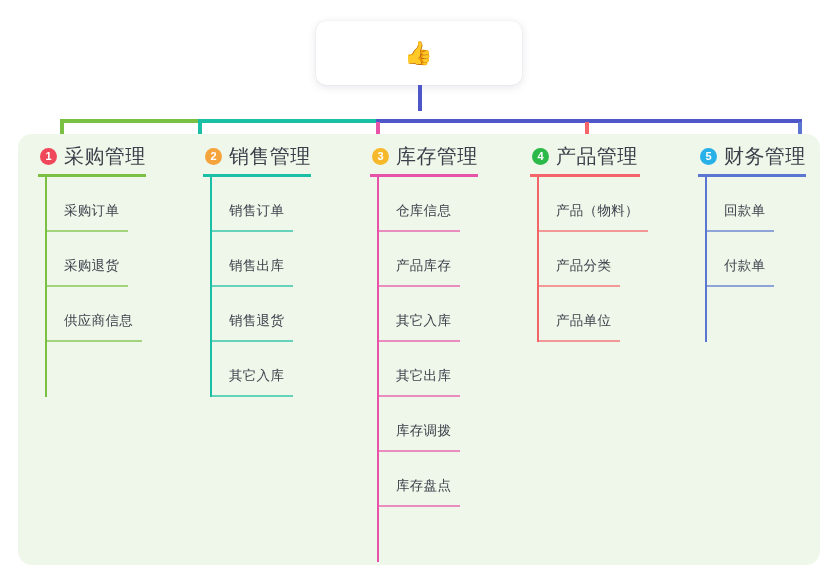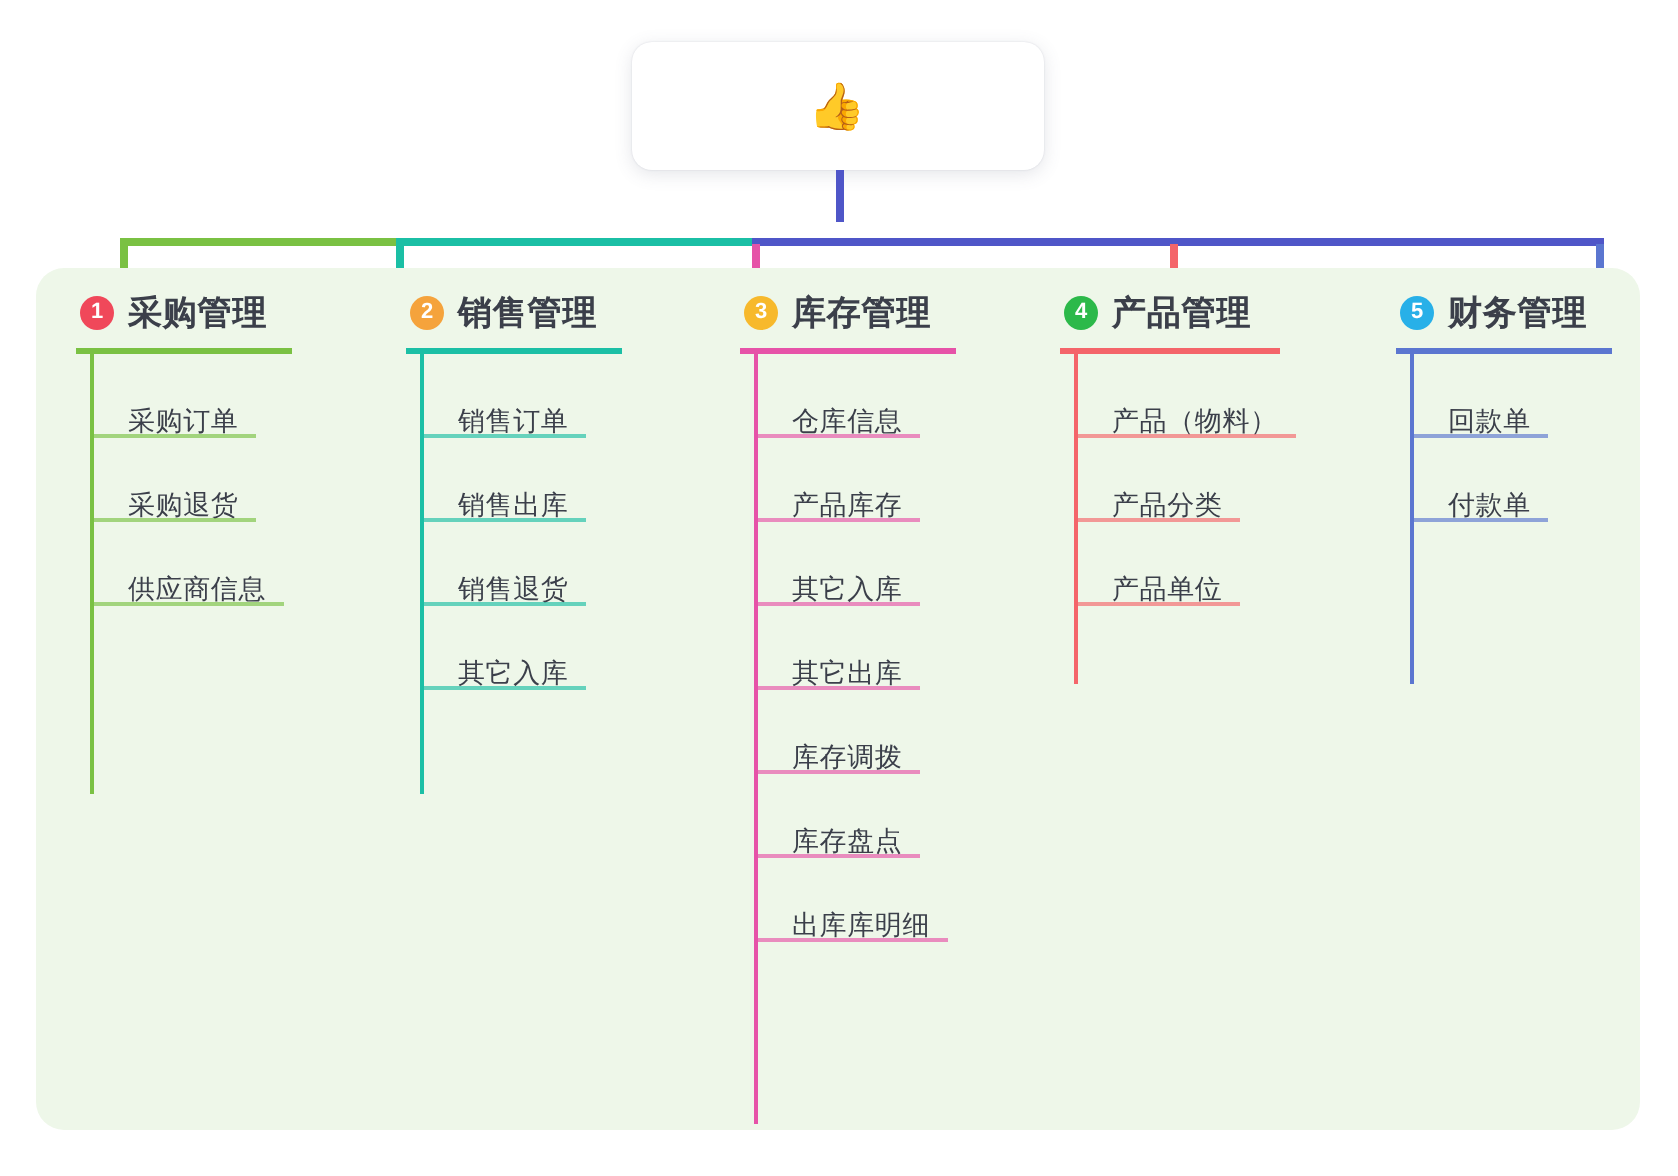--- a/index.html
+++ b/index.html
@@ -97,43 +97,42 @@
     height: 17px;
     border-radius: 50%;
     color: #ffffff;
     font-size: 11px;
     line-height: 17px;
     text-align: center;
     font-weight: bold;
     flex: none;
   }
   .branch-title {
-    font-size: 17px;
+    font-size: 20px;
     color: #3b3f4a;
     white-space: nowrap;
     letter-spacing: 0.4px;
-    font-weight: bold;
   }
   .head-rule {
     height: 3px;
     margin-top: 6px;
   }
   .branch-body {
     position: relative;
     padding-top: 0;
   }
   .trunk {
     position: absolute;
     left: 7px;
     top: 0;
     width: 2px;
   }
   .leaf {
     position: relative;
-    height: 42px;
+    height: 55px;
     box-sizing: border-box;
   }
   .leaf-text {
     position: absolute;
     left: 26px;
     top: 25px;
     font-size: 13.5px;
     color: #3b3f4a;
     white-space: nowrap;
     letter-spacing: 0.3px;
@@ -243,24 +242,20 @@
           <div class="leaf-rule" style="width: 82px; background: rgb(230, 83, 168); opacity: 0.65;"></div>
         </div>
         <div class="leaf">
           <div class="leaf-text">库存调拨</div>
           <div class="leaf-rule" style="width: 82px; background: rgb(230, 83, 168); opacity: 0.65;"></div>
         </div>
         <div class="leaf">
           <div class="leaf-text">库存盘点</div>
           <div class="leaf-rule" style="width: 82px; background: rgb(230, 83, 168); opacity: 0.65;"></div>
         </div>
-        <div class="leaf">
-          <div class="leaf-text">出库库明细</div>
-          <div class="leaf-rule" style="width: 96px; background: rgb(230, 83, 168); opacity: 0.65;"></div>
-        </div>
       </div>
     </div>
     <div class="branch" style="left: 530px;">
       <div class="branch-head">
         <span class="badge" style="background: rgb(44, 185, 74);">4</span>
         <span class="branch-title">产品管理</span>
       </div>
       <div class="head-rule" style="width: 110px; background: rgb(244, 101, 106);"></div>
       <div class="branch-body">
         <div class="trunk" style="background: rgb(244, 101, 106); height: 165px;"></div>

